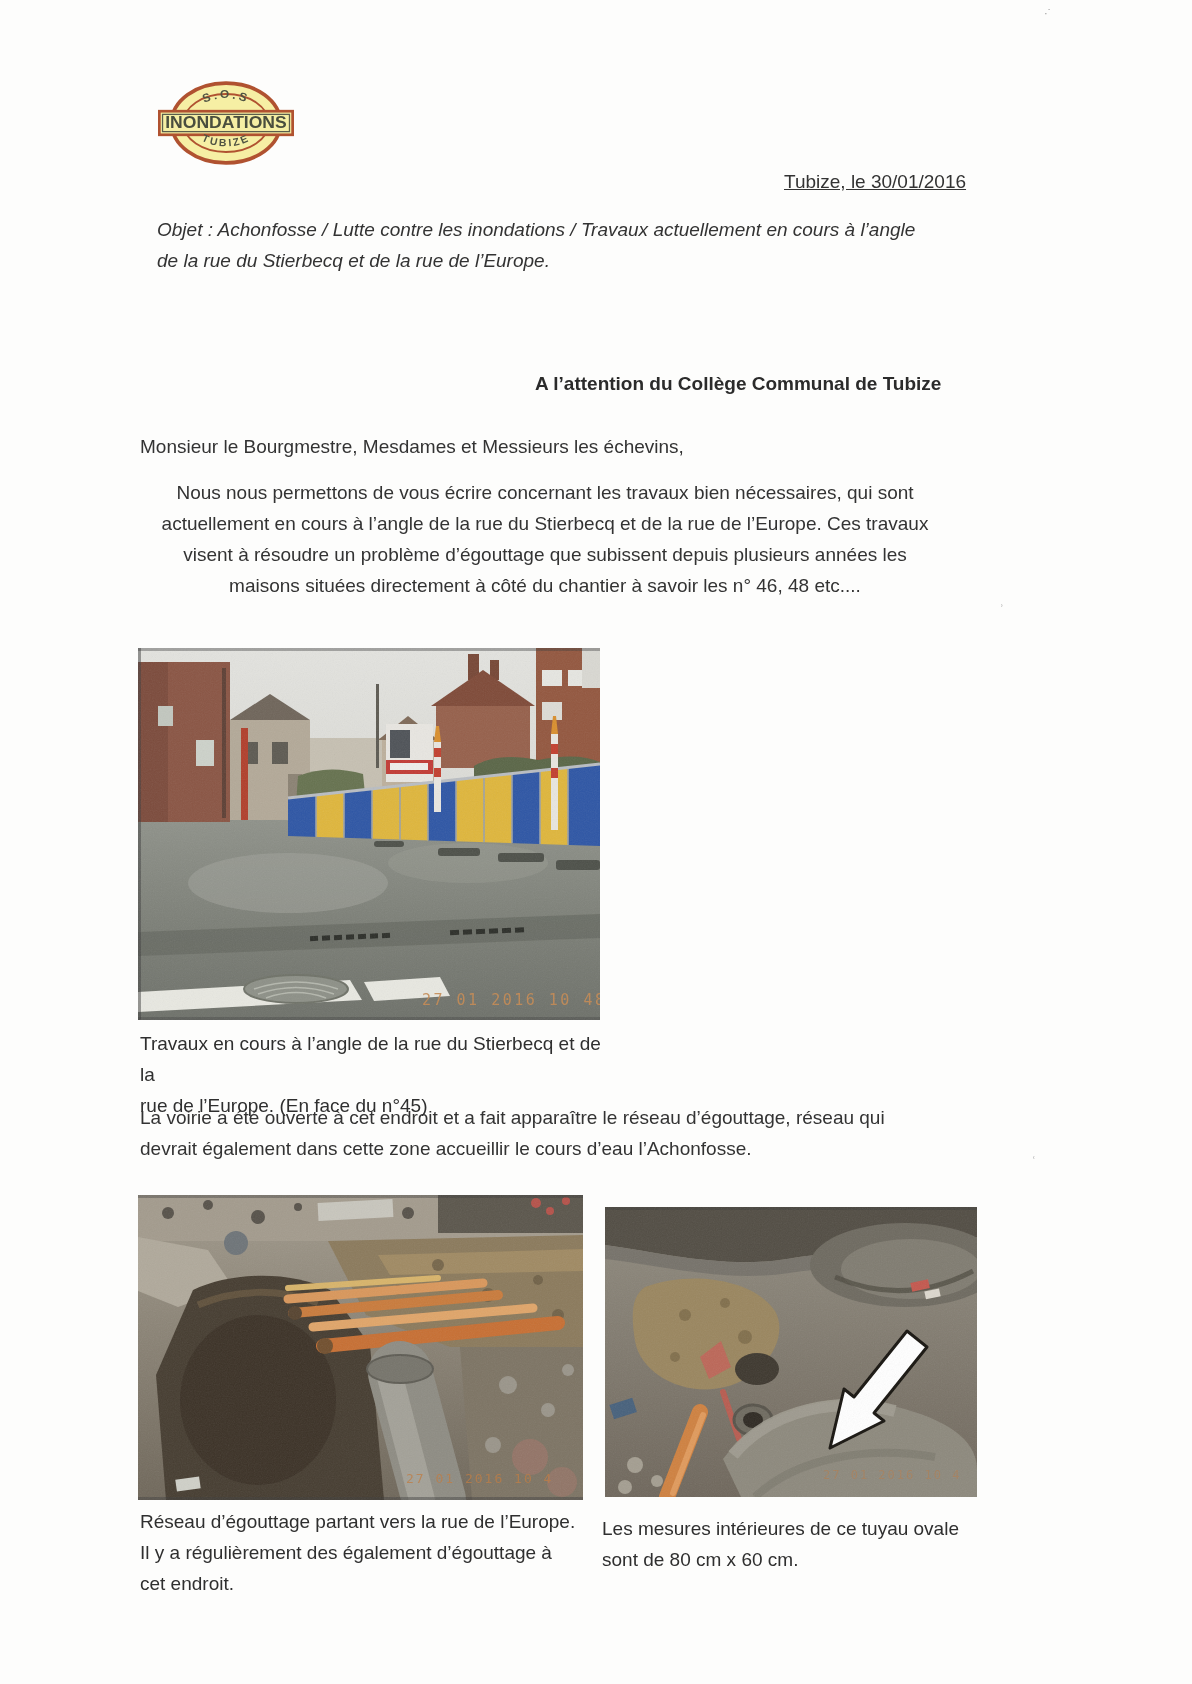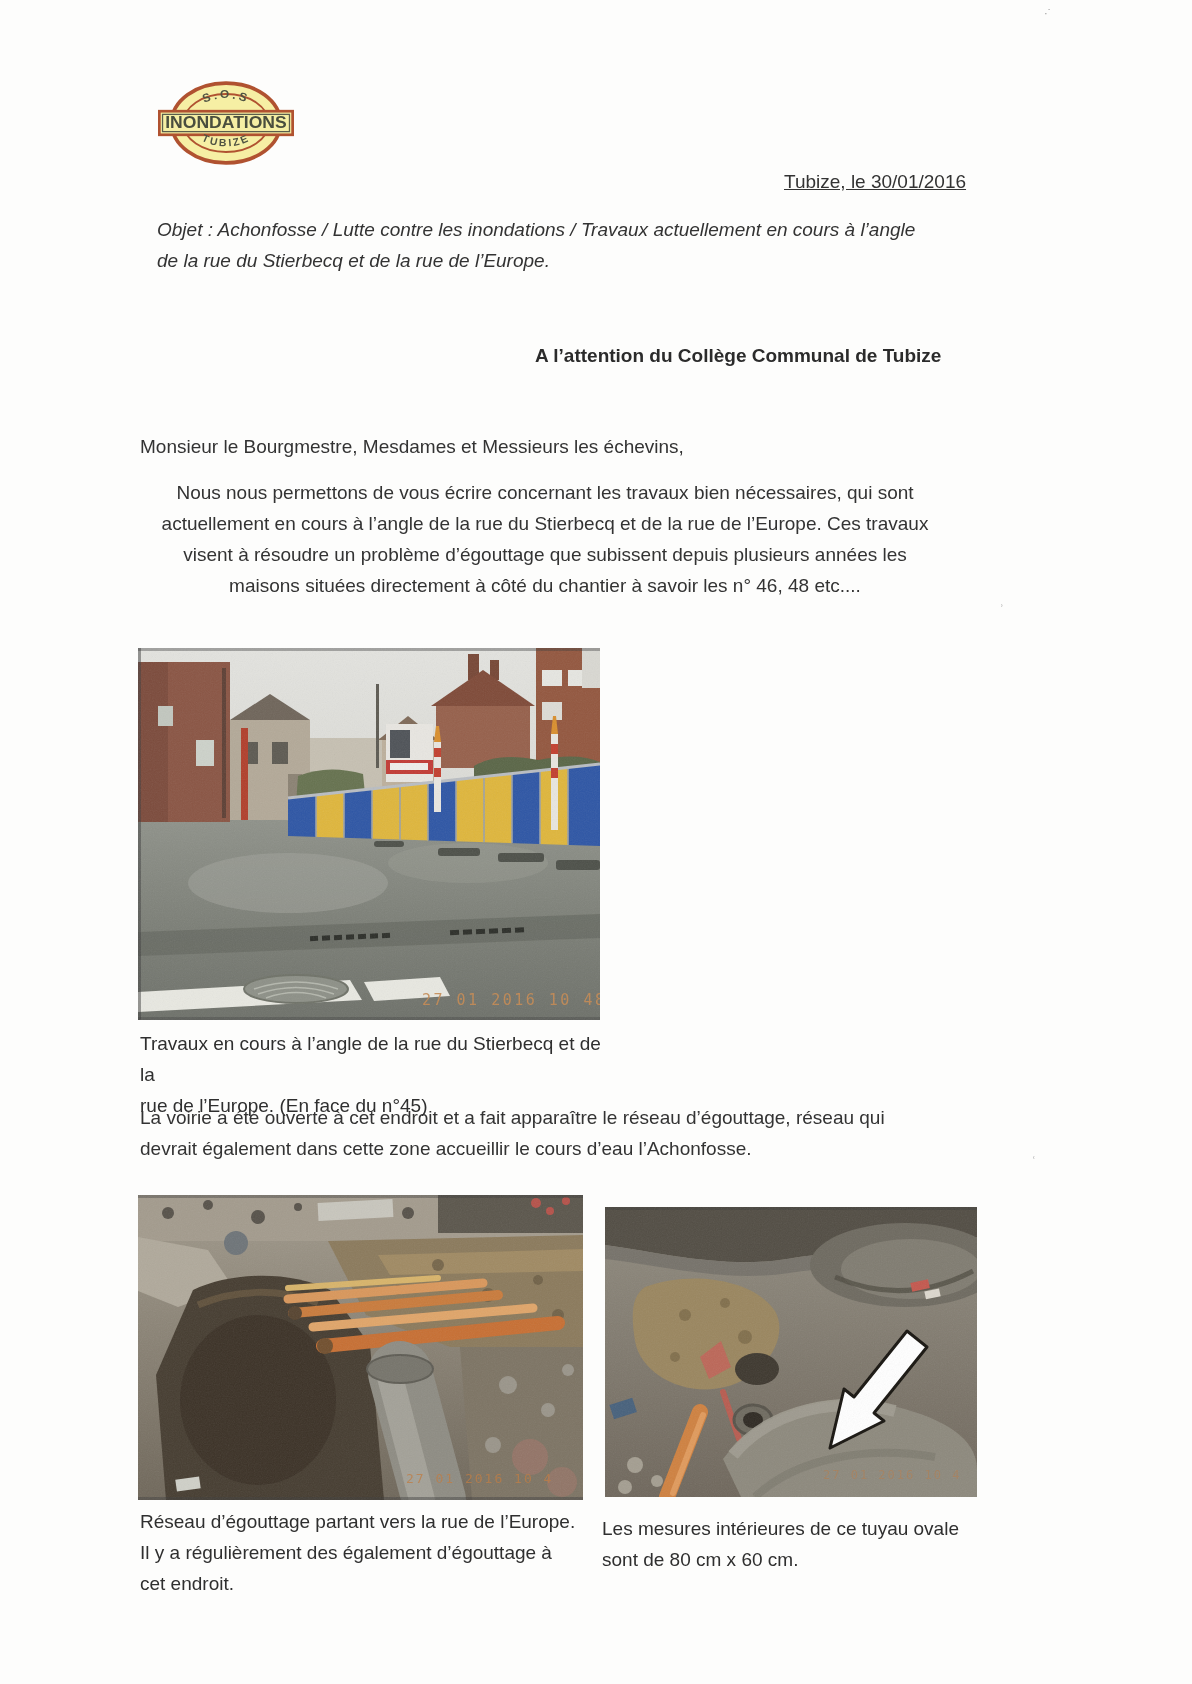--- a/index.html
+++ b/index.html
@@ -5,21 +5,21 @@
   html,body{margin:0;padding:0;background:#e9e9e9;}
   #page{
     position:relative;width:1192px;height:1684px;margin:0 auto;
     background:#fdfdfc;overflow:hidden;
     font-family:"Liberation Sans","DejaVu Sans",sans-serif;
     color:#2e2e2e;
   }
   .txt{position:absolute;font-size:19px;line-height:31px;color:#333;}
   .ml{white-space:pre-line;}
   .italic{font-style:italic;}
-  .bold{font-weight:bold;color:#2b2b2b;}
+  .bold{font-weight:bold;color:#2b2b2b;margin-top:28px;}
   .caption{font-size:19px;line-height:31px;color:#2f2f2f;}
   .photo{position:absolute;overflow:hidden;}
   .photo svg{display:block;}
   .speck{position:absolute;color:#9a9a9a;font-size:11px;line-height:11px;}
   #logo{position:absolute;left:158px;top:76px;width:136px;height:94px;}
 </style>
 </head>
 <body>
 
 <div id="page">

